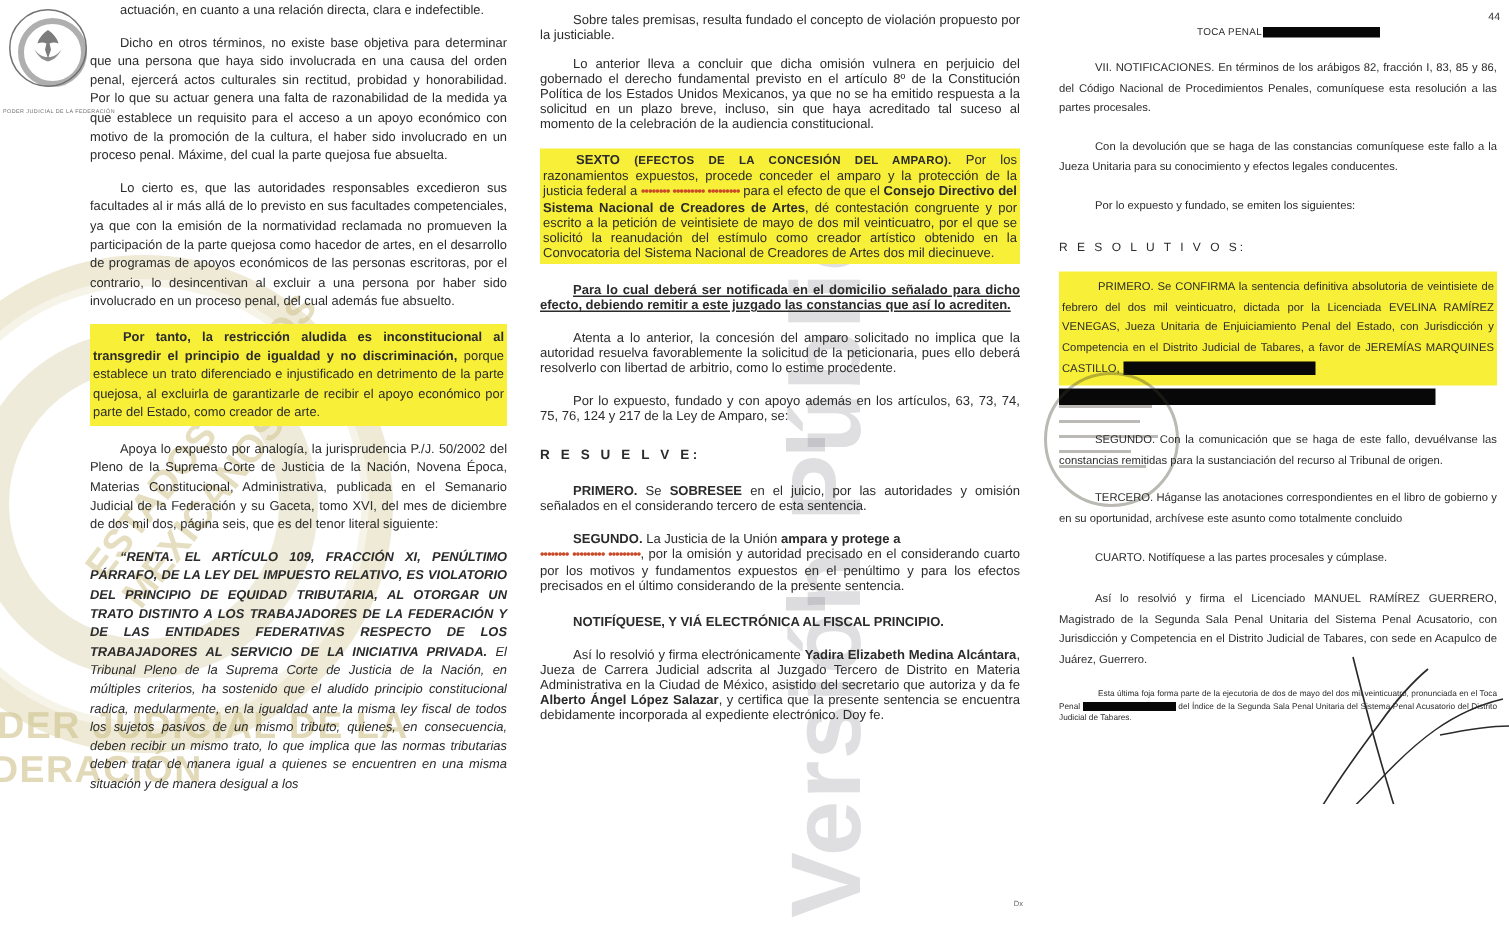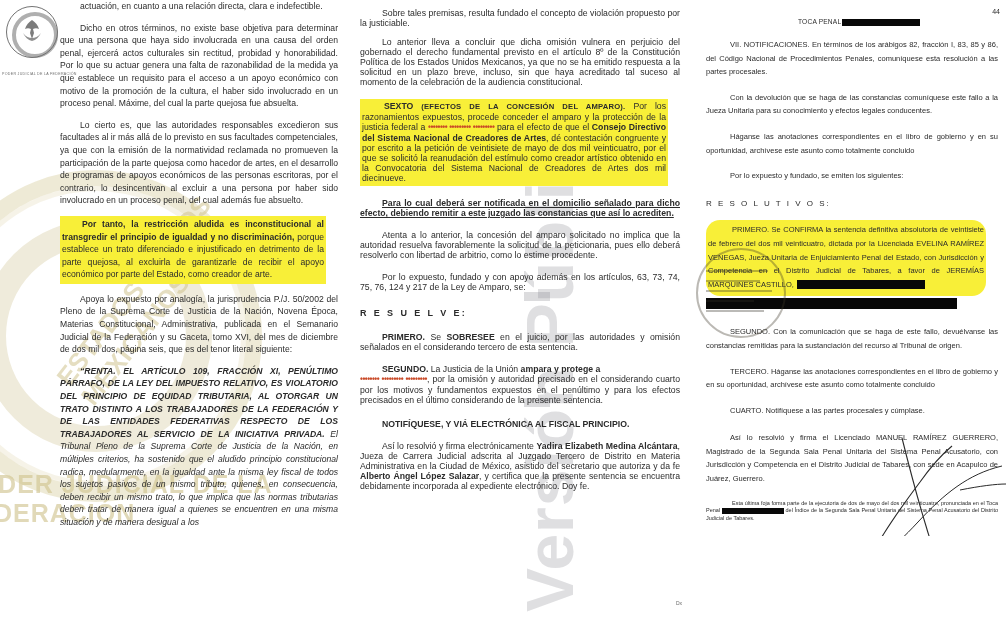--- a/index.html
+++ b/index.html
@@ -132,21 +132,21 @@
   .redact-inline { height: 7px; width: 78px; margin-left: 1px; }
   .redact-block {
     display: block;
     height: 10px;
     background: #080808;
     margin: 1px 0 0 0;
   }
   .hl-wrap {
     background: #f8ef38;
     padding: 2px 2px 3px 2px;
-    margin: 0 12px 9px 0;
+    margin: 0 0 9px 0;
     position: relative;
     z-index: 2;
   }
   .hl-wrap p.par { margin: 0; }
 
   b, strong { font-weight: bold; }
   .u { text-decoration: underline; }
   .sc { font-size: .88em; letter-spacing: .2px; }
   .center { text-align: center; text-indent: 0 !important; }
   .spaced { letter-spacing: 2.4px; font-weight: bold; }
@@ -272,26 +272,25 @@
   </div>
 
   <div class="page page-c pg-c">
 
     <div class="toca"><span>TOCA PENAL</span><span class="redact redact-inline"></span></div>
     <div class="pagenum-r">44</div>
 
     <div class="col-body" style="padding-top:38px;">
       <p class="par">VII. NOTIFICACIONES. En términos de los arábigos 82, fracción I, 83, 85 y 86, del Código Nacional de Procedimientos Penales, comuníquese esta resolución a las partes procesales.</p>
       <p class="par" style="margin-top:12px;">Con la devolución que se haga de las constancias comuníquese este fallo a la Jueza Unitaria para su conocimiento y efectos legales conducentes.</p>
-      <p class="par" style="margin-top:12px;">Háganse las anotaciones correspondientes en el libro de gobierno y en su oportunidad, archívese este asunto como totalmente concluido</p>
       <p class="par" style="margin-top:12px;">Por lo expuesto y fundado, se emiten los siguientes:</p>
 
       <p class="par center" style="margin:14px 0 10px 0;font-size:8px;letter-spacing:2px;">R E S O L U T I V O S:</p>
 
-      <div class="hl-wrap" style="padding:3px 2px 5px 2px;border-radius:14px;">
+      <div class="hl-wrap" style="padding:3px 2px 5px 2px;">
         <p class="par"><span>PRIMERO.</span><span> Se CONFIRMA la sentencia definitiva absolutoria de veintisiete de febrero del dos mil veinticuatro, dictada por la Licenciada EVELINA RAMÍREZ VENEGAS, Jueza Unitaria de Enjuiciamiento Penal del Estado, con Jurisdicción y Competencia en el Distrito Judicial de Tabares, a favor de JEREMÍAS MARQUINES CASTILLO,</span><span class="redact" style="height:9px;width:128px;margin-left:3px;"></span></p>
       </div>
       <span class="redact-block" style="width:86%;height:11px;margin-top:-7px;position:relative;z-index:3;"></span>
 
       <p class="par" style="margin-top:16px;">SEGUNDO. Con la comunicación que se haga de este fallo, devuélvanse las constancias remitidas para la sustanciación del recurso al Tribunal de origen.</p>
       <p class="par" style="margin-top:12px;">TERCERO. Háganse las anotaciones correspondientes en el libro de gobierno y en su oportunidad, archívese este asunto como totalmente concluido</p>
       <p class="par" style="margin-top:12px;">CUARTO. Notifíquese a las partes procesales y cúmplase.</p>
 
       <p class="par" style="margin-top:14px;">Así lo resolvió y firma el Licenciado MANUEL RAMÍREZ GUERRERO, Magistrado de la Segunda Sala Penal Unitaria del Sistema Penal Acusatorio, con Jurisdicción y Competencia en el Distrito Judicial de Tabares, con sede en Acapulco de Juárez, Guerrero.</p>
 

